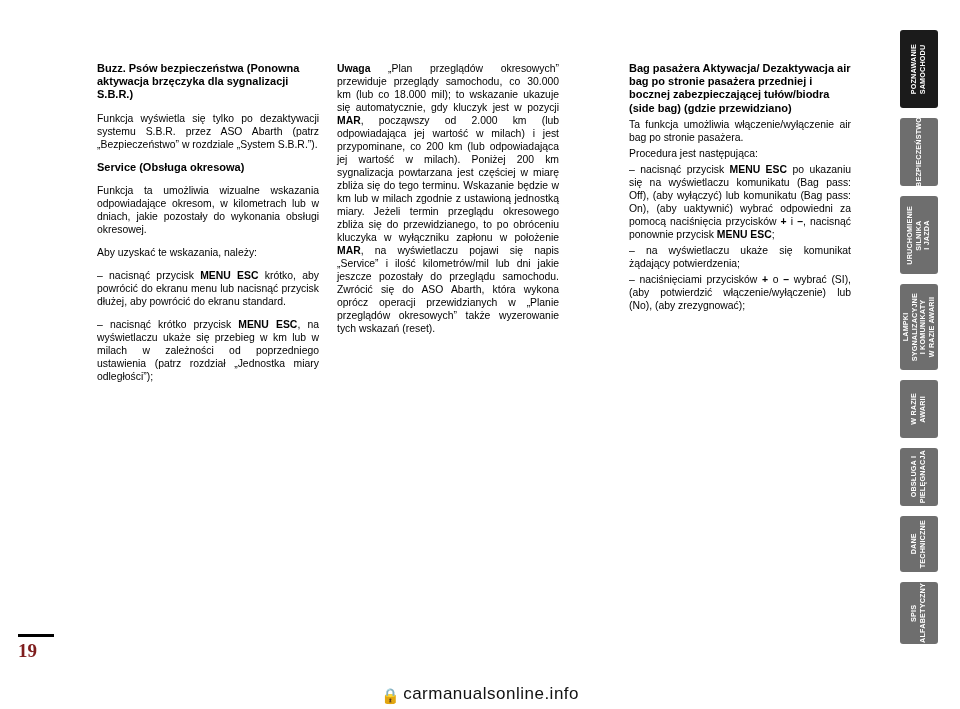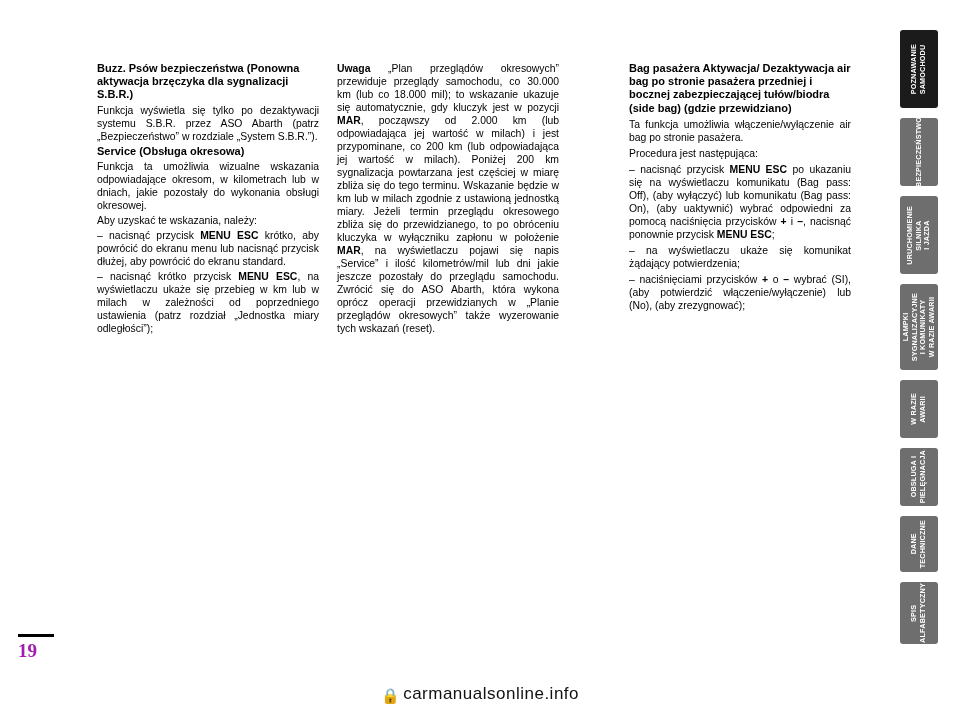--- a/index.html
+++ b/index.html
@@ -36,21 +36,21 @@
     font-size: 10.4px;
     line-height: 13.0px;
     color: #000000;
     text-align: justify;
     text-justify: inter-word;
   }
   .col p {
     margin: 0 0 0 0;
   }
   .col p + p {
-    margin-top: 2px;
+    margin-top: 10px;
   }
   .hd {
     font-weight: bold;
     font-size: 11px;
     line-height: 13.2px;
     text-align: left;
   }
   .bold { font-weight: bold; }
   .nowrapb { font-weight: bold; white-space: nowrap; }
 
@@ -107,21 +107,21 @@
   .tab-6 { background: #6e6e6e; height: 56px; }
   .tab-7 { background: #6e6e6e; height: 62px; }
 
   
   .pagenum {
     position: absolute;
     left: 18px;
     bottom: 47px;
     font-size: 19px;
     font-weight: bold;
-    color: #a21caf;
+    color: #7f1d1d;
     font-family: "Liberation Serif", serif;
   }
   .rulebar {
     position: absolute;
     left: 18px;
     bottom: 72px;
     width: 36px;
     height: 3px;
     background: #000000;
   }

